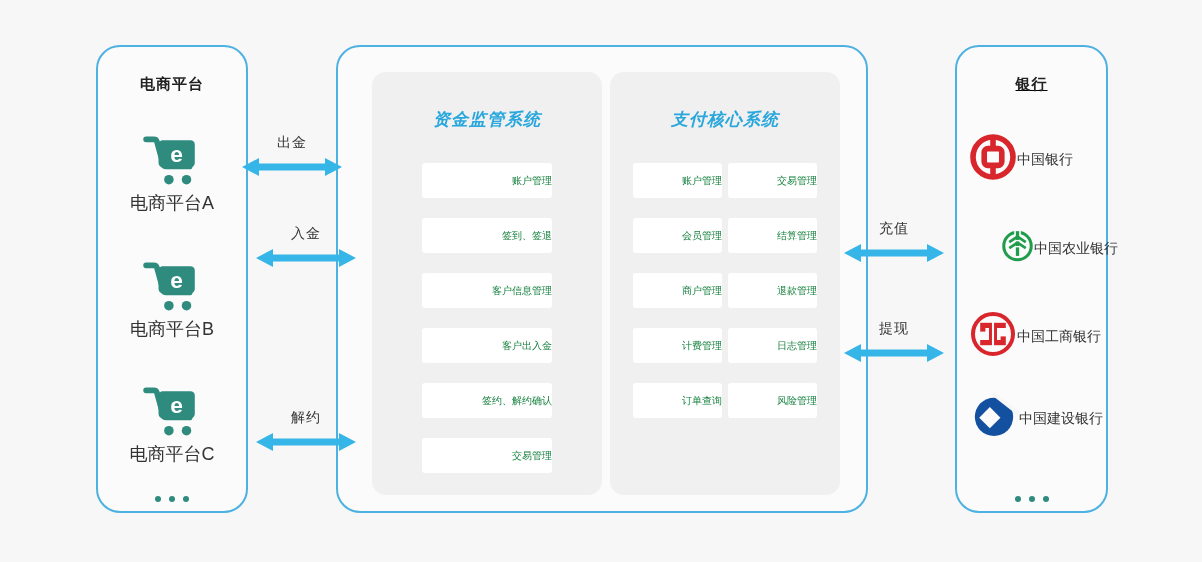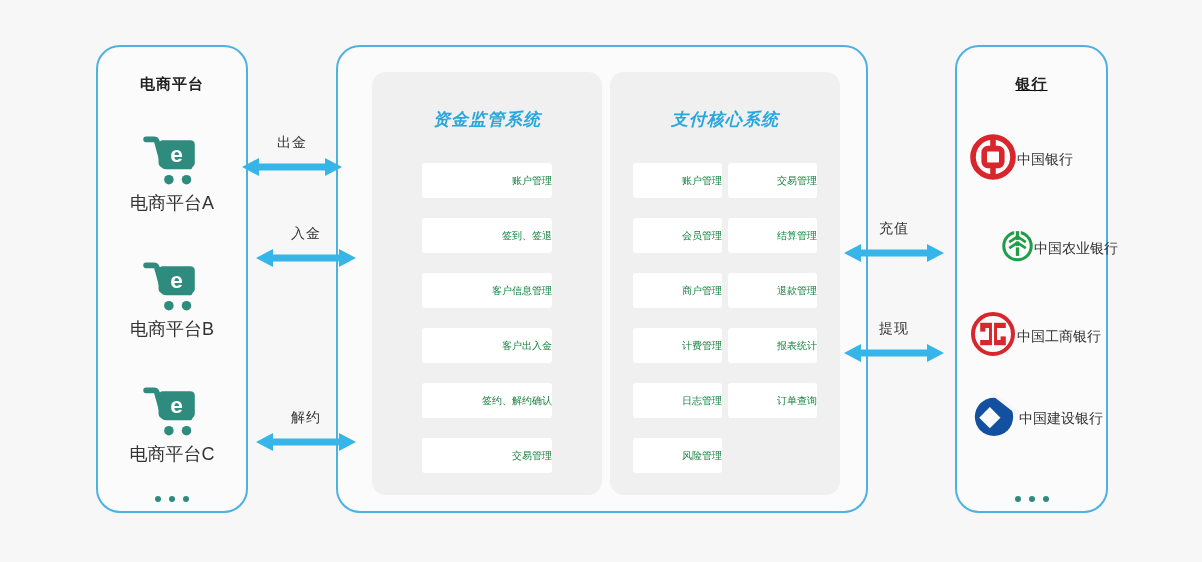--- a/index.html
+++ b/index.html
@@ -132,21 +132,20 @@
     <div class="graybox" id="paycore-box">
       <h2>支付核心系统</h2>
       <div class="double-col">
         <div class="card">账户管理</div>
         <div class="card">交易管理</div>
         <div class="card">会员管理</div>
         <div class="card">结算管理</div>
         <div class="card">商户管理</div>
         <div class="card">退款管理</div>
         <div class="card">计费管理</div>
-        <div class="card">报表统计</div>
         <div class="card">日志管理</div>
         <div class="card">订单查询</div>
         <div class="card">风险管理</div>
       </div>
     </div>
   </div>
 
   <div class="panel" id="right-panel">
     <div class="panel-title">银行</div>
 

